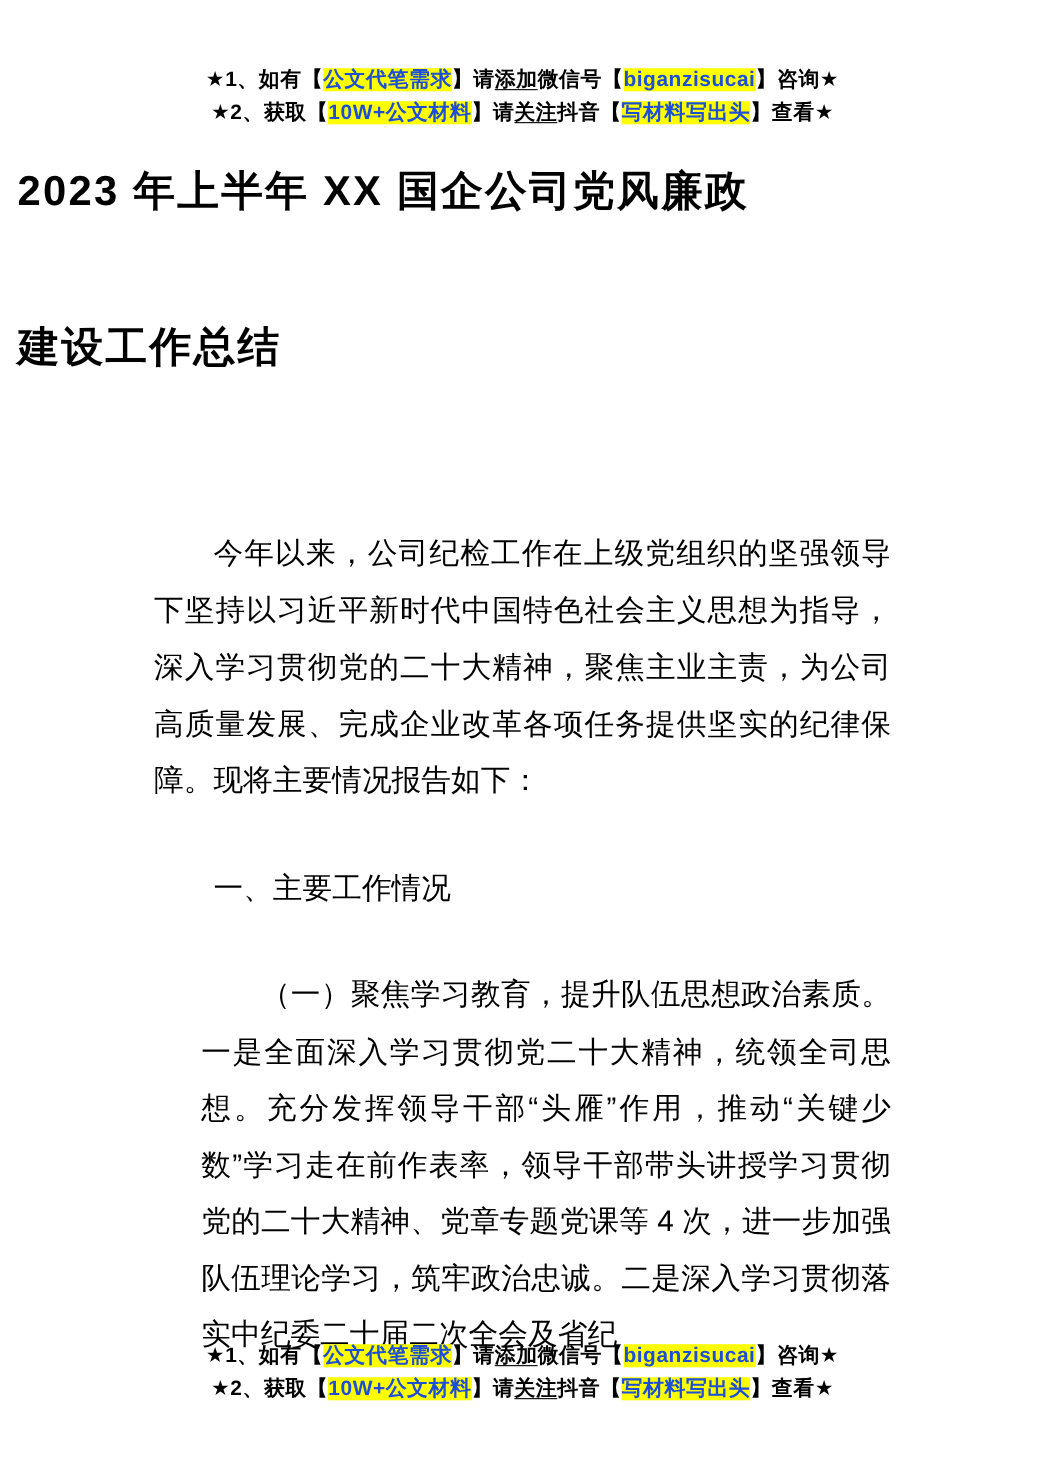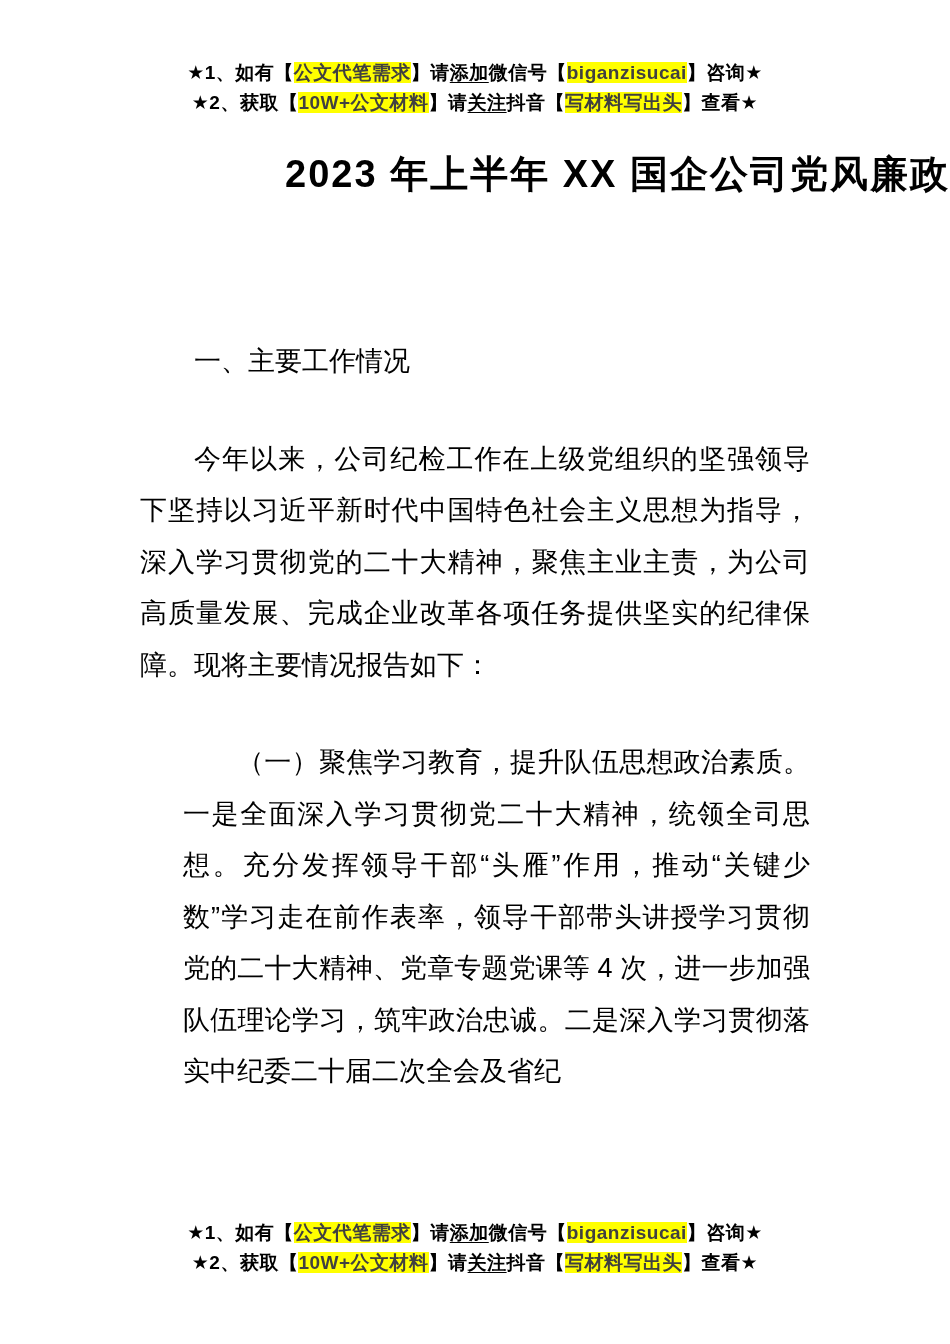--- a/index.html
+++ b/index.html
@@ -18,26 +18,26 @@
     text-align: center;
     font-size: 19px;
     line-height: 30px;
     font-weight: bold;
     letter-spacing: 0.5px;
     white-space: nowrap;
   }
   .promo-top { padding-top: 58px; }
   .promo-bottom { position: absolute; left: 0; right: 0; bottom: 66px; }
   .promo .hl { background: #ffff00; }
-  .promo .red { color: #404040; }
+  .promo .red { color: #1d4ed8; }
   .promo .u { text-decoration: underline; text-decoration-color: #000000; text-underline-offset: 3px; }
   .promo .redu { text-decoration-color: #ff0000; text-decoration-thickness: 2px; text-underline-offset: 3px; }
   .promo .rg { font-weight: bold; }
   
-  .title { text-align: right; font-weight: bold; }
+  .title { text-align: left; font-weight: bold; margin-left: 16px; }
   .title-line { font-size: 38px; line-height: 52px; letter-spacing: 2px; }
   .title-line-1 { margin-top: 30px; }
   .title-line-2 { margin-top: 90px; }
   
   .docbody {
     margin: 0 140px;
     padding-top: 136px;
     font-size: 27px;
     line-height: 51.5px;
     text-align: justify;
@@ -59,25 +59,26 @@
     <div class="promo-line">
       <span>★1、如有【</span><span class="red hl">公文代笔需求</span><span>】请</span><span class="u">添加</span><span class="rg">微信号</span><span>【</span><span class="red hl redu">biganzisucai</span><span>】咨询★</span>
     </div>
     <div class="promo-line">
       <span>★2、获取【</span><span class="red hl">10W+公文材料</span><span>】请</span><span class="u">关注</span><span class="rg">抖音</span><span>【</span><span class="red hl redu">写材料写出头</span><span>】查看★</span>
     </div>
   </div>
 
   <div class="title">
     <div class="title-line title-line-1">2023 年上半年 XX 国企公司党风廉政</div>
+    <div class="title-line title-line-2">建设工作总结</div>
   </div>
 
   <div class="docbody">
+    <p class="para">今年以来，公司纪检工作在上级党组织的坚强领导下坚持以习近平新时代中国特色社会主义思想为指导，深入学习贯彻党的二十大精神，聚焦主业主责，为公司高质量发展、完成企业改革各项任务提供坚实的纪律保障。现将主要情况报告如下：</p>
     <p class="para">一、主要工作情况</p>
-    <p class="para">今年以来，公司纪检工作在上级党组织的坚强领导下坚持以习近平新时代中国特色社会主义思想为指导，深入学习贯彻党的二十大精神，聚焦主业主责，为公司高质量发展、完成企业改革各项任务提供坚实的纪律保障。现将主要情况报告如下：</p>
     <p class="para">（一）聚焦学习教育，提升队伍思想政治素质。一是全面深入学习贯彻党二十大精神，统领全司思想。充分发挥领导干部“头雁”作用，推动“关键少数”学习走在前作表率，领导干部带头讲授学习贯彻党的二十大精神、党章专题党课等 4 次，进一步加强队伍理论学习，筑牢政治忠诚。二是深入学习贯彻落实中纪委二十届二次全会及省纪</p>
   </div>
 
   <div class="promo promo-bottom">
     <div class="promo-line">
       <span>★1、如有【</span><span class="red hl">公文代笔需求</span><span>】请</span><span class="u">添加</span><span class="rg">微信号</span><span>【</span><span class="red hl redu">biganzisucai</span><span>】咨询★</span>
     </div>
     <div class="promo-line">
       <span>★2、获取【</span><span class="red hl">10W+公文材料</span><span>】请</span><span class="u">关注</span><span class="rg">抖音</span><span>【</span><span class="red hl redu">写材料写出头</span><span>】查看★</span>
     </div>

